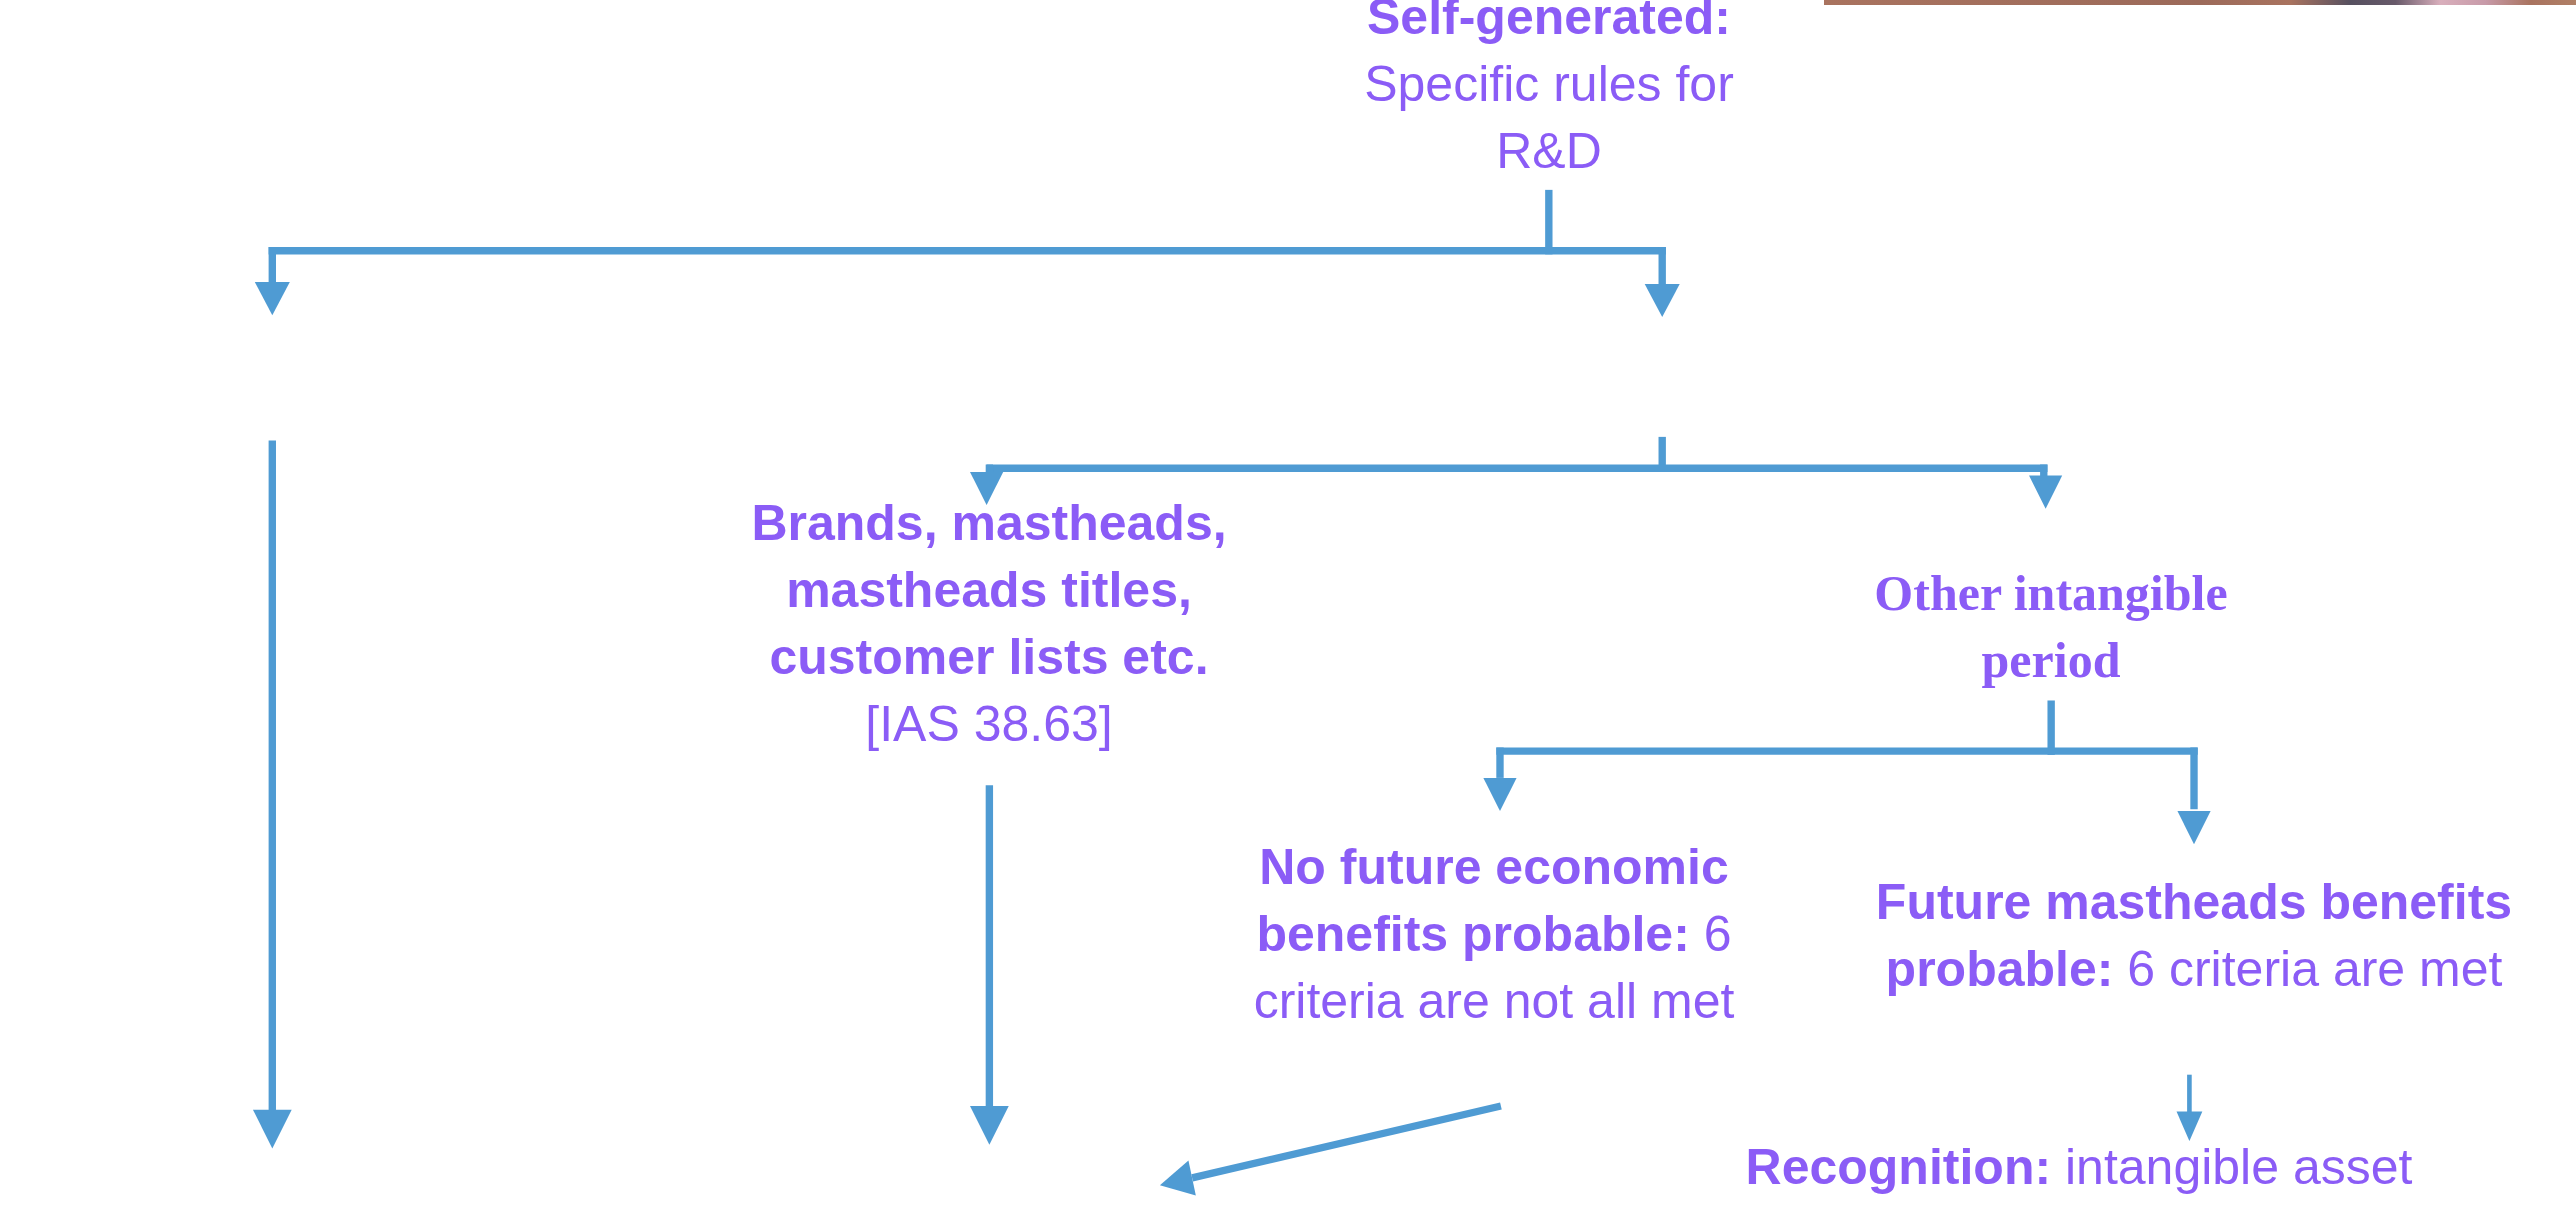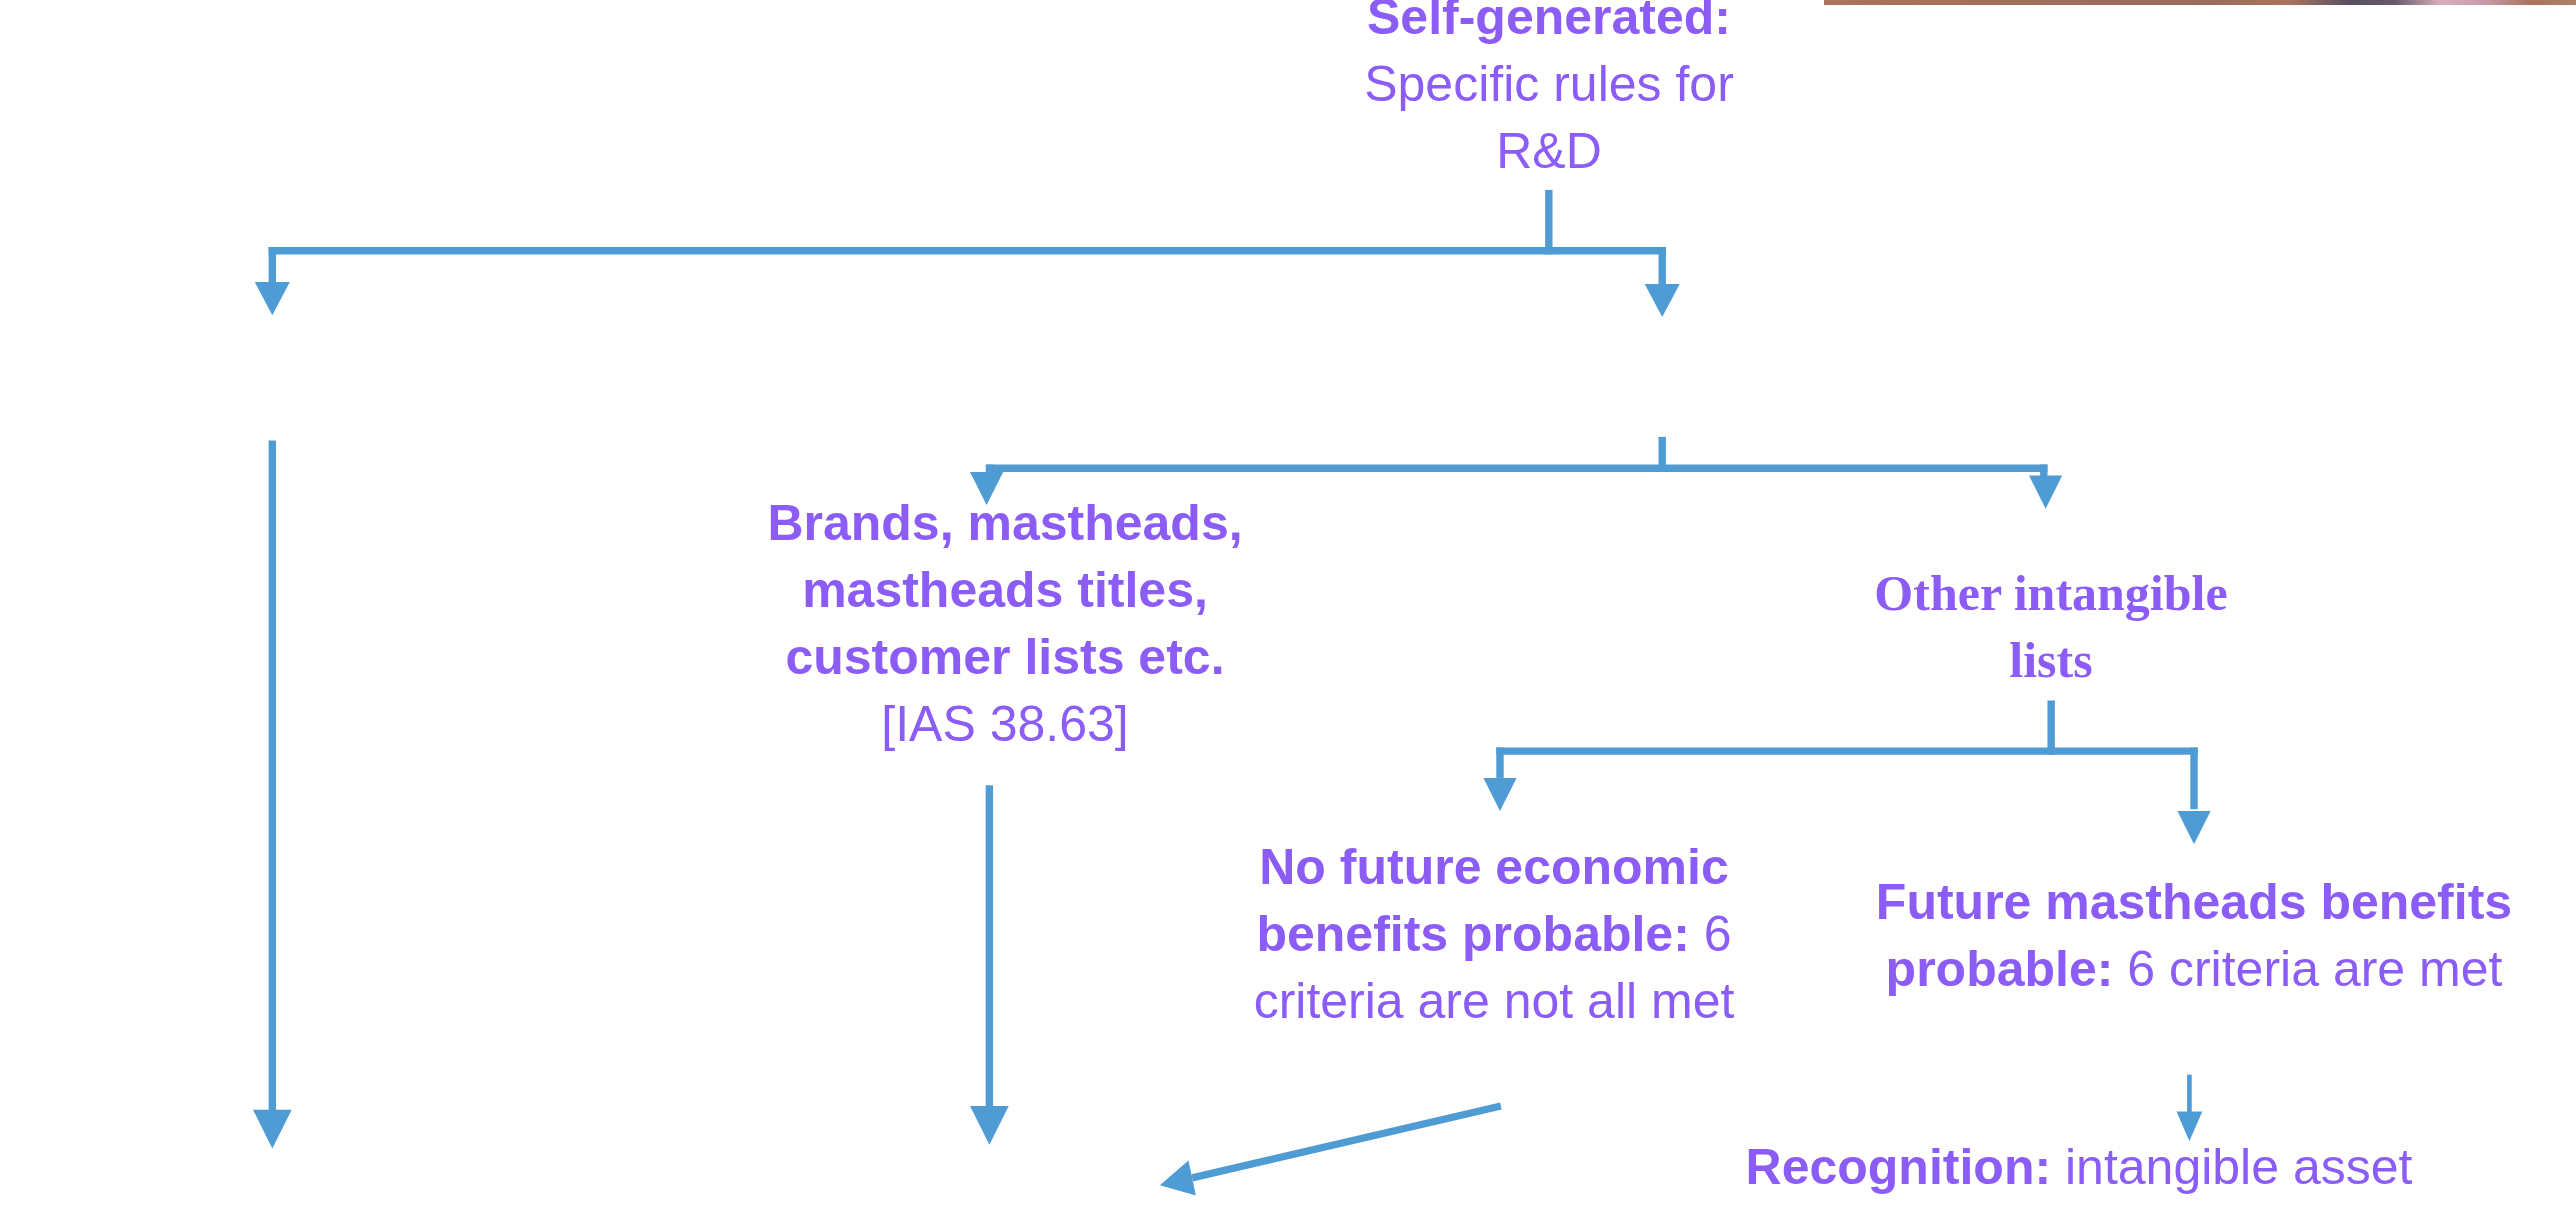--- a/index.html
+++ b/index.html
@@ -92,30 +92,30 @@
   </svg>
 
   <div class="node" style="left:1549px; top:-15.7px;">
     <div class="line"><span class="b">Self-generated:</span></div>
     <div class="line"><span>Specific rules for</span></div>
     <div class="line"><span>R&amp;D</span></div>
   </div>
 
 
 
-  <div class="node" style="left:989px; top:490px;margin-left:16px;">
+  <div class="node" style="left:989px; top:490px;">
     <div class="line"><span class="b">Brands, mastheads,</span></div>
     <div class="line"><span class="b">mastheads titles,</span></div>
     <div class="line"><span class="b">customer lists etc.</span></div>
     <div class="line"><span>[IAS 38.63]</span></div>
   </div>
 
   <div class="node" style="left:2051px; top:560px;font-family:Liberation Serif, serif;">
     <div class="line"><span class="b">Other intangible</span></div>
-    <div class="line"><span class="b">lists</span></div>
+    <div class="line"><span class="b">period</span></div>
   </div>
 
   <div class="node" style="left:1494px; top:834px;">
     <div class="line"><span class="b">No future economic</span></div>
     <div class="line"><span class="b">benefits probable:</span><span> 6</span></div>
     <div class="line"><span>criteria are not all met</span></div>
   </div>
 
   <div class="node" style="left:2194px; top:869px;">
     <div class="line"><span class="b">Future mastheads benefits</span></div>

